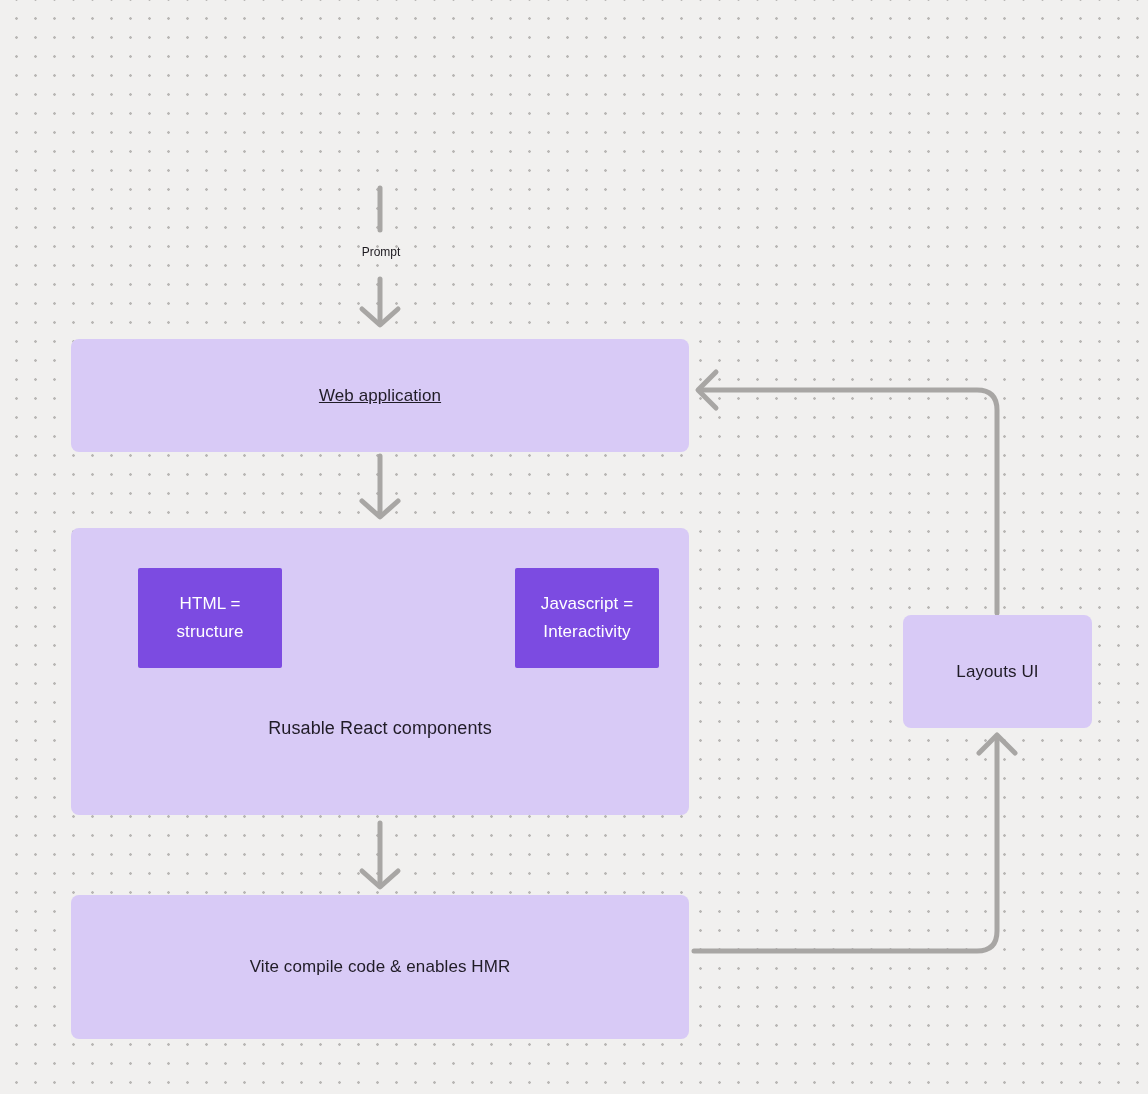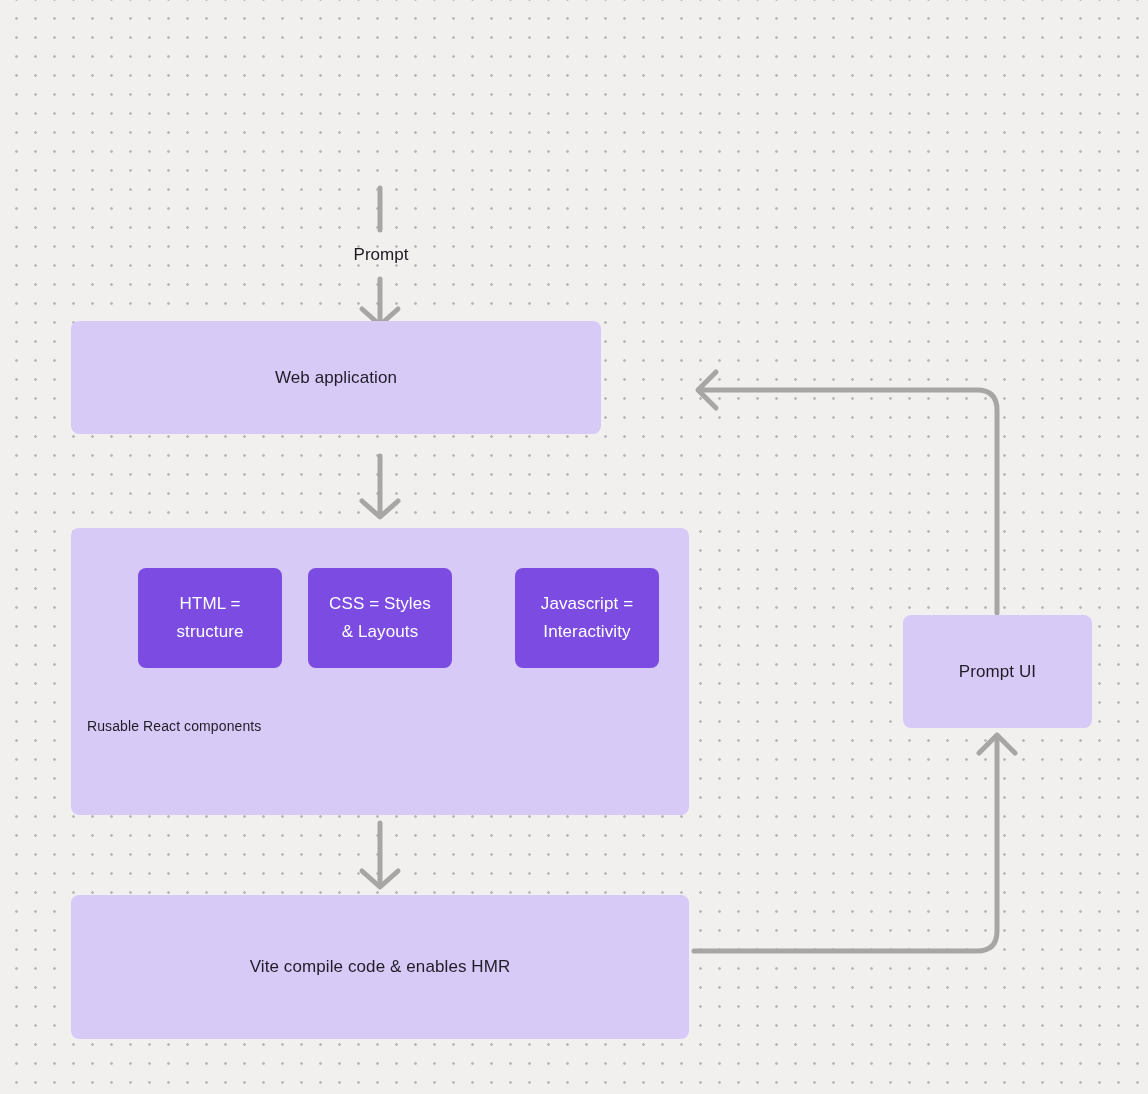--- a/index.html
+++ b/index.html
@@ -23,66 +23,66 @@
     border-radius: 8px;
     display: flex;
     align-items: center;
     justify-content: center;
     color: #201c27;
     font-size: 17px;
     font-weight: 500;
     letter-spacing: 0.1px;
   }
   #user-box        { left: 71px;  top: 65px;  width: 618px; height: 113px; }
-  #webapp-box      { left: 71px;  top: 321px; width: 530px; height: 113px; }
+  #webapp-box      { left: 71px;  top: 339px; width: 618px; height: 113px; text-decoration: underline; }
   #components-box  { left: 71px;  top: 528px; width: 618px; height: 287px; display: block; }
   #vite-box        { left: 71px;  top: 895px; width: 618px; height: 144px; }
   #renderui-box    { left: 903px; top: 615px; width: 189px; height: 113px; }
 
   .component-chip {
     position: absolute;
     top: 40px;
     width: 144px;
     height: 100px;
     background: #7c4be1;
-    border-radius: 8px;
+    border-radius: 2px;
     display: flex;
     align-items: center;
     justify-content: center;
     text-align: center;
     color: #ffffff;
     font-size: 17px;
     font-weight: 500;
     line-height: 1.65;
     padding: 0 14px;
     box-sizing: border-box;
   }
   #chip-html { left: 67px; }
   #chip-css  { left: 237px; }
   #chip-js   { left: 407px; margin-left: 37px; }
 
   .group-label {
     position: absolute;
-    left: 16px;
+    left: 0;
     top: 190px;
     width: 100%;
-    text-align: left;
+    text-align: center;
     color: #201c27;
-    font-size: 14px;
+    font-size: 18px;
     font-weight: 500;
   }
 
   #prompt-label {
     position: absolute;
     left: 320px;
     top: 245px;
     width: 122px;
     text-align: center;
     color: #1d1a20;
-    font-size: 17px;
+    font-size: 12px;
     font-weight: 500;
   }
 
   #edges-svg {
     position: absolute;
     left: 0;
     top: 0;
     width: 1148px;
     height: 1094px;
     pointer-events: none;
@@ -123,30 +123,27 @@
   <div id="prompt-label">Prompt</div>
 
   <div class="node" id="webapp-box">
     <span>Web application</span>
   </div>
 
   <div class="node" id="components-box">
     <div class="component-chip" id="chip-html">
       <span>HTML = structure</span>
     </div>
-    <div class="component-chip" id="chip-css">
-      <span>CSS = Styles &amp; Layouts</span>
-    </div>
     <div class="component-chip" id="chip-js">
       <span>Javascript = Interactivity</span>
     </div>
     <div class="group-label">Rusable React components</div>
   </div>
 
   <div class="node" id="vite-box">
     <span>Vite compile code &amp; enables HMR</span>
   </div>
 
   <div class="node" id="renderui-box">
-    <span>Prompt UI</span>
+    <span>Layouts UI</span>
   </div>
 
 </div>
 
 </body></html>

